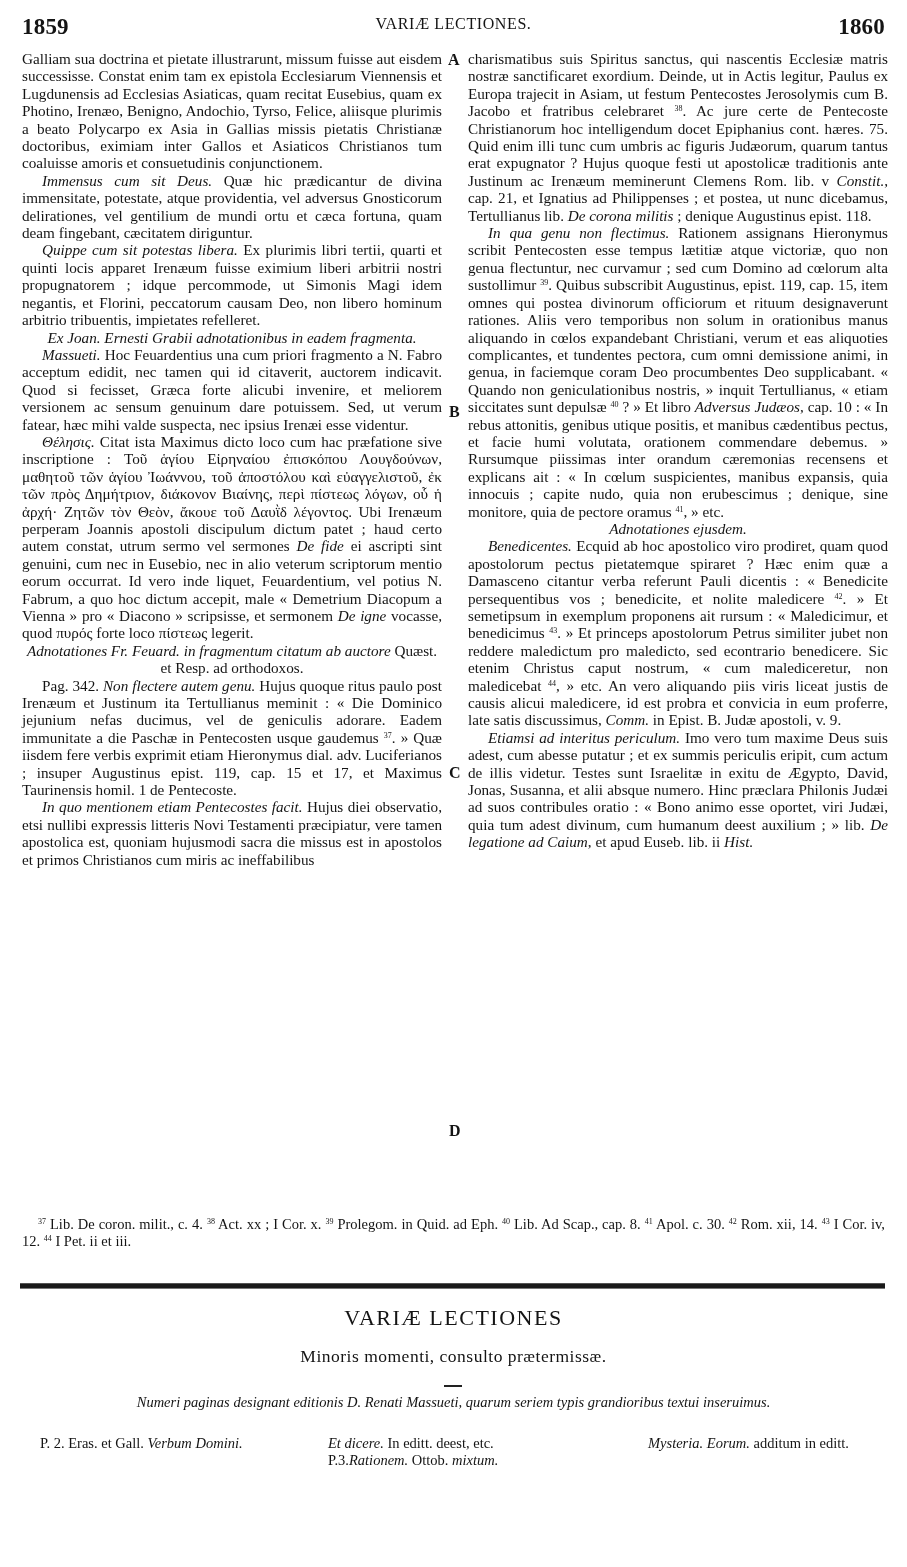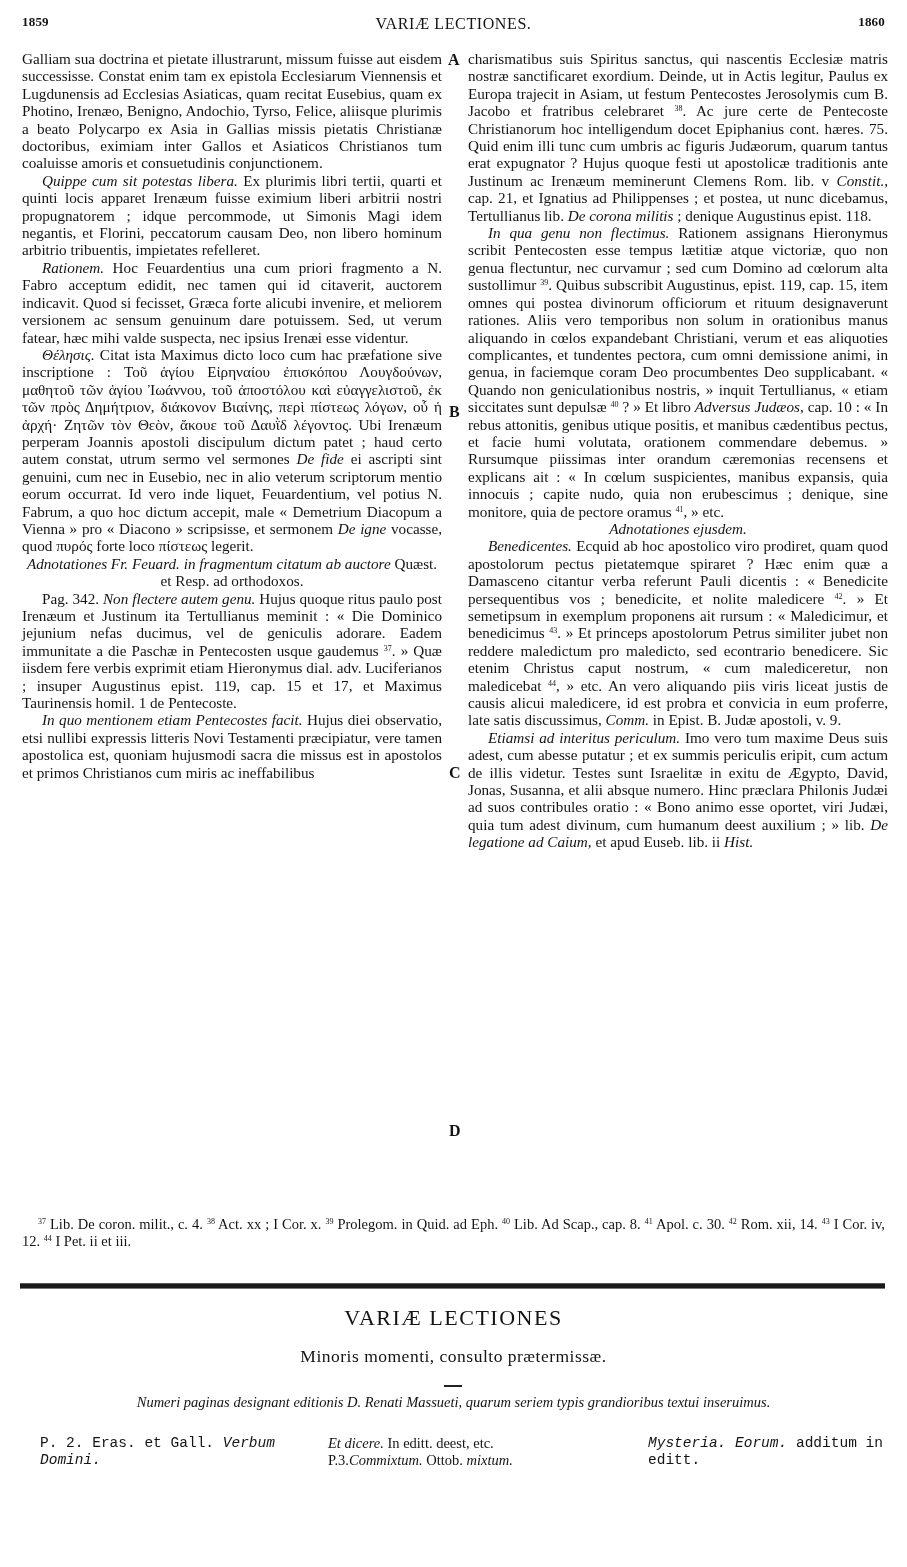--- a/index.html
+++ b/index.html
@@ -2,21 +2,21 @@
 <html><head>
 <meta charset="utf-8">
 <style>
   html, body { margin: 0; padding: 0; background: #ffffff; }
   body {
     width: 907px; height: 1567px; position: relative; overflow: hidden;
     font-family: "Liberation Serif", "DejaVu Serif", serif;
     color: #141414;
   }
   .header { position: absolute; top: 14px; left: 22px; right: 22px; height: 22px; }
-  .pnum { position: absolute; top: 0; font-weight: bold; font-size: 13px; letter-spacing: 0.2px; }
+  .pnum { position: absolute; top: 0; font-weight: bold; font-size: 23px; letter-spacing: 0.2px; }
   .pnum.left { left: 0; }
   .pnum.right { right: 0; }
   .running-title { position: absolute; left: 0; right: 0; top: 1px; text-align: center; font-size: 16px; letter-spacing: 0.6px; }
 
   .col {
     position: absolute; top: 50px; width: 420px;
     font-size: 15.2px; line-height: 17.4px; text-align: justify;
   }
   .col.left { left: 22px; }
   .col.right { left: 468px; }
@@ -39,40 +39,42 @@
   .section-title { position: absolute; left: 0; right: 0; top: 1305px; text-align: center; font-size: 22px; letter-spacing: 1.5px; }
   .section-subtitle { position: absolute; left: 0; right: 0; top: 1346px; text-align: center; font-size: 17.5px; letter-spacing: 0.5px; }
   .short-rule { position: absolute; left: 444px; width: 18px; top: 1385px; height: 2px; background: #222; }
   .section-note { position: absolute; left: 40px; right: 40px; top: 1393px; text-align: center; font-style: italic; font-size: 14.5px; line-height: 18px; }
 
   .entries { position: absolute; top: 1435px; font-size: 14.5px; line-height: 17px; }
   .entries.e1 { left: 22px; width: 270px; }
   .entries.e2 { left: 328px; width: 300px; }
   .entries.e3 { left: 630px; width: 262px; }
   .entries p { margin: 0; }
-  .entries .indent { padding-left: 18px; font-family: Liberation Mono, monospace; }
+  .entries .indent { padding-left: 18px; }
 </style>
 </head>
 <body>
 
 <div class="header">
   <span class="pnum left">1859</span>
   <div class="running-title">VARIÆ LECTIONES.</div>
   <span class="pnum right">1860</span>
 </div>
 
 <span class="margin-letter" style="left:448px; top:51px;">A</span>
 <span class="margin-letter" style="left:449px; top:403px;">B</span>
 <span class="margin-letter" style="left:449px; top:764px;">C</span>
 <span class="margin-letter" style="left:449px; top:1122px;">D</span>
 
 <div class="col left">
   <p class="noindent"><span>Galliam sua doctrina et pietate illustrarunt, missum fuisse aut eisdem successisse. Constat enim tam ex epistola Ecclesiarum Viennensis et Lugdunensis ad Ecclesias Asiaticas, quam recitat Eusebius, quam ex Photino, Irenæo, Benigno, Andochio, Tyrso, Felice, aliisque plurimis a beato Polycarpo ex Asia in Gallias missis pietatis Christianæ doctoribus, eximiam inter Gallos et Asiaticos Christianos tum coaluisse amoris et consuetudinis conjunctionem.</span></p>
+  <p><i>Immensus cum sit Deus.</i><span> Quæ hic prædicantur de divina immensitate, potestate, atque providentia, vel adversus Gnosticorum delirationes, vel gentilium de mundi ortu et cæca fortuna, quam deam fingebant, cæcitatem diriguntur.</span></p>
   <p><i>Quippe cum sit potestas libera.</i><span> Ex plurimis libri tertii, quarti et quinti locis apparet Irenæum fuisse eximium liberi arbitrii nostri propugnatorem ; idque percommode, ut Simonis Magi idem negantis, et Florini, peccatorum causam Deo, non libero hominum arbitrio tribuentis, impietates refelleret.</span></p>
-  <p><i>Rationem.</i><span> Hoc Feuardentius una cum priori fragmento a N. Fabro acceptum edidit, nec tamen qui id citaverit, auctorem indicavit. Quod si fecisset, Græca forte alicubi invenire, et meliorem versionem ac sensum genuinum dare potuissem. Sed, ut verum fatear, hæc mihi valde suspecta, nec ipsius Irenæi esse videntur.</span></p>
+  <p class="center"><i>Ex Joan. Ernesti Grabii adnotationibus in eadem fragmenta.</i></p>
+  <p><i>Massueti.</i><span> Hoc Feuardentius una cum priori fragmento a N. Fabro acceptum edidit, nec tamen qui id citaverit, auctorem indicavit. Quod si fecisset, Græca forte alicubi invenire, et meliorem versionem ac sensum genuinum dare potuissem. Sed, ut verum fatear, hæc mihi valde suspecta, nec ipsius Irenæi esse videntur.</span></p>
   <p><i>Θέλησις.</i><span> Citat ista Maximus dicto loco cum hac præfatione sive inscriptione : Τοῦ ἁγίου Εἰρηναίου ἐπισκόπου Λουγδούνων, μαθητοῦ τῶν ἁγίου Ἰωάννου, τοῦ ἀποστόλου καὶ εὐαγγελιστοῦ, ἐκ τῶν πρὸς Δημήτριον, διάκονον Βιαίνης, περὶ πίστεως λόγων, οὗ ἡ ἀρχή· Ζητῶν τὸν Θεὸν, ἄκουε τοῦ Δαυῒδ λέγοντος. Ubi Irenæum perperam Joannis apostoli discipulum dictum patet ; haud certo autem constat, utrum sermo vel sermones </span><i>De fide</i><span> ei ascripti sint genuini, cum nec in Eusebio, nec in alio veterum scriptorum mentio eorum occurrat. Id vero inde liquet, Feuardentium, vel potius N. Fabrum, a quo hoc dictum accepit, male « Demetrium Diacopum a Vienna » pro « Diacono » scripsisse, et sermonem </span><i>De igne</i><span> vocasse, quod πυρός forte loco πίστεως legerit.</span></p>
   <p class="center"><i>Adnotationes Fr. Feuard. in fragmentum citatum ab auctore</i><span> Quæst. et Resp. ad orthodoxos.</span></p>
   <p><span>Pag. 342. </span><i>Non flectere autem genu.</i><span> Hujus quoque ritus paulo post Irenæum et Justinum ita Tertullianus meminit : « Die Dominico jejunium nefas ducimus, vel de geniculis adorare. Eadem immunitate a die Paschæ in Pentecosten usque gaudemus </span><sup>37</sup><span>. » Quæ iisdem fere verbis exprimit etiam Hieronymus dial. adv. Luciferianos ; insuper Augustinus epist. 119, cap. 15 et 17, et Maximus Taurinensis homil. 1 de Pentecoste.</span></p>
   <p><i>In quo mentionem etiam Pentecostes facit.</i><span> Hujus diei observatio, etsi nullibi expressis litteris Novi Testamenti præcipiatur, vere tamen apostolica est, quoniam hujusmodi sacra die missus est in apostolos et primos Christianos cum miris ac ineffabilibus</span></p>
 </div>
 
 <div class="col right">
   <p class="noindent"><span>charismatibus suis Spiritus sanctus, qui nascentis Ecclesiæ matris nostræ sanctificaret exordium. Deinde, ut in Actis legitur, Paulus ex Europa trajecit in Asiam, ut festum Pentecostes Jerosolymis cum B. Jacobo et fratribus celebraret </span><sup>38</sup><span>. Ac jure certe de Pentecoste Christianorum hoc intelligendum docet Epiphanius cont. hæres. 75. Quid enim illi tunc cum umbris ac figuris Judæorum, quarum tantus erat expugnator ? Hujus quoque festi ut apostolicæ traditionis ante Justinum ac Irenæum meminerunt Clemens Rom. lib. v </span><i>Constit.</i><span>, cap. 21, et Ignatius ad Philippenses ; et postea, ut nunc dicebamus, Tertullianus lib. </span><i>De corona militis</i><span> ; denique Augustinus epist. 118.</span></p>
   <p><i>In qua genu non flectimus.</i><span> Rationem assignans Hieronymus scribit Pentecosten esse tempus lætitiæ atque victoriæ, quo non genua flectuntur, nec curvamur ; sed cum Domino ad cœlorum alta sustollimur </span><sup>39</sup><span>. Quibus subscribit Augustinus, epist. 119, cap. 15, item omnes qui postea divinorum officiorum et rituum designaverunt rationes. Aliis vero temporibus non solum in orationibus manus aliquando in cœlos expandebant Christiani, verum et eas aliquoties complicantes, et tundentes pectora, cum omni demissione animi, in genua, in faciemque coram Deo procumbentes Deo supplicabant. « Quando non geniculationibus nostris, » inquit Tertullianus, « etiam siccitates sunt depulsæ </span><sup>40</sup><span> ? » Et libro </span><i>Adversus Judæos</i><span>, cap. 10 : « In rebus attonitis, genibus utique positis, et manibus cædentibus pectus, et facie humi volutata, orationem commendare debemus. » Rursumque piissimas inter orandum cæremonias recensens et explicans ait : « In cœlum suspicientes, manibus expansis, quia innocuis ; capite nudo, quia non erubescimus ; denique, sine monitore, quia de pectore oramus </span><sup>41</sup><span>, » etc.</span></p>
   <p class="center"><i>Adnotationes ejusdem.</i></p>
@@ -98,17 +100,17 @@
 <div class="section-title">VARIÆ LECTIONES</div>
 <div class="section-subtitle">Minoris momenti, consulto prætermissæ.</div>
 <div class="short-rule"></div>
 <div class="section-note">Numeri paginas designant editionis D. Renati Massueti, quarum seriem typis grandioribus textui inseruimus.</div>
 
 <div class="entries e1">
   <p class="indent"><span>P. 2. Eras. et Gall. </span><i>Verbum Domini.</i></p>
 </div>
 <div class="entries e2">
   <p><i>Et dicere.</i><span> In editt. deest, etc.</span></p>
-  <p><span>P.3.</span><i>Commixtum.</i><span> Ottob. </span><i>mixtum.</i></p>
+  <p><span>P.3.</span><i>Rationem.</i><span> Ottob. </span><i>mixtum.</i></p>
 </div>
 <div class="entries e3">
   <p class="indent"><i>Mysteria. Eorum.</i><span> additum in editt.</span></p>
 </div>
 
 </body></html>

